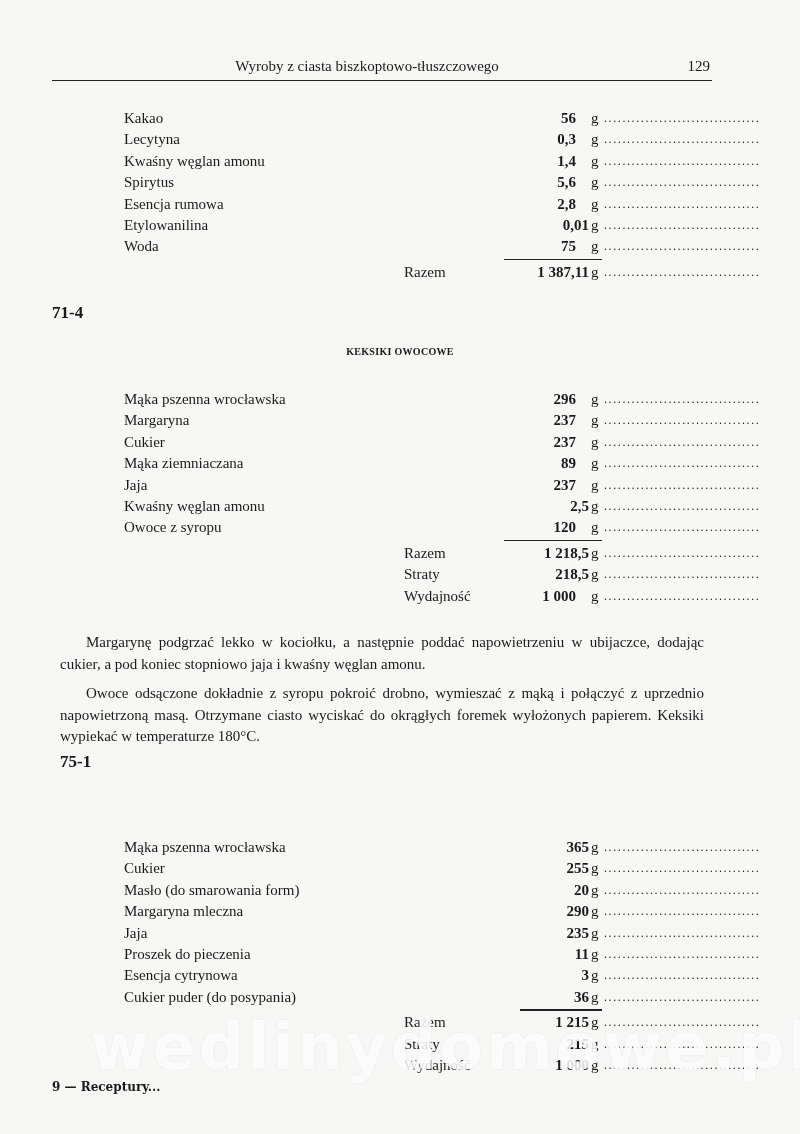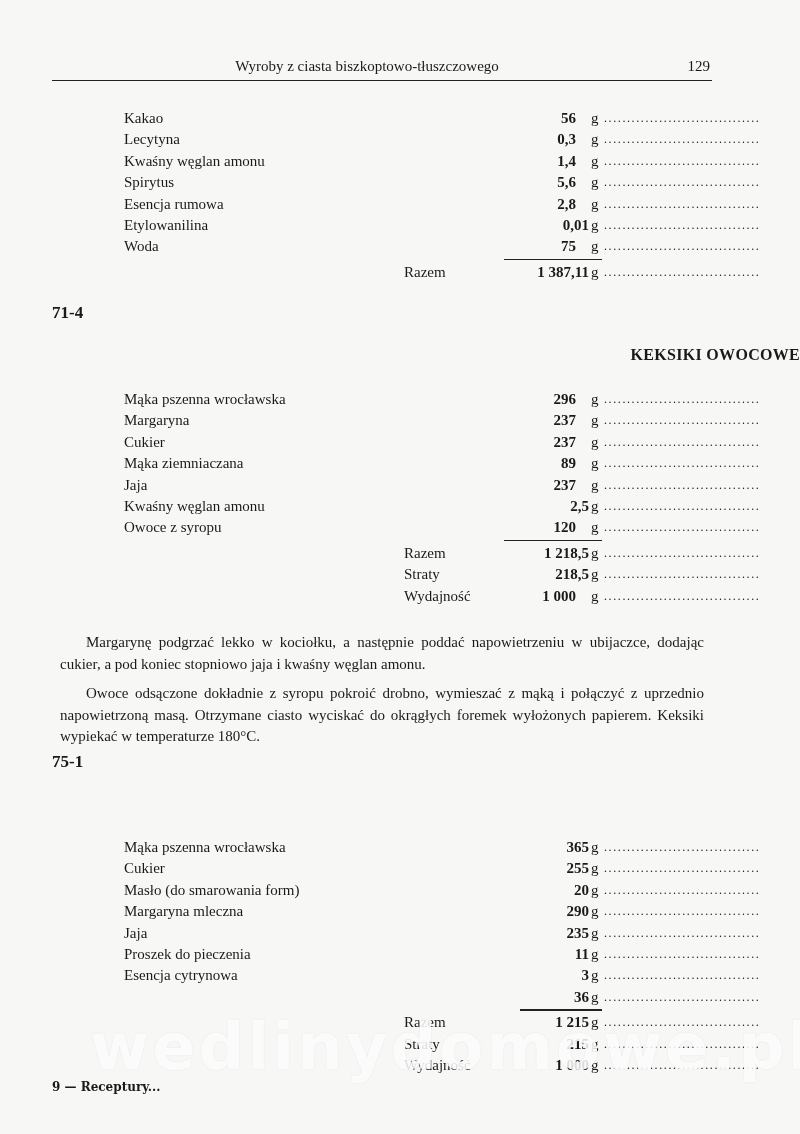--- a/index.html
+++ b/index.html
@@ -28,22 +28,22 @@
   .qty.pad { right: 182px; }
   .unit { position: absolute; left: 467px; }
   .dots {
     position: absolute; left: 480px; right: 0; overflow: hidden; white-space: nowrap;
     letter-spacing: 1.6px; font-size: 12px;
   }
   .rule { position: absolute; height: 1.5px; background: #222; }
 
   .recipe-code { position: absolute; left: 52px; font-weight: bold; font-size: 17px; }
   .recipe-title {
-    position: absolute; left: 0; width: 800px; text-align: right;
-    font-weight: bold; font-size: 16px; letter-spacing: 0.3px;
+    position: absolute; left: 0; width: 800px; text-align: center;
+    font-weight: bold; font-size: 10px; letter-spacing: 0.3px;
   }
   .instructions {
     position: absolute; left: 52px; width: 660px; font-size: 15px; line-height: 21.5px;
     text-align: justify;
   }
   .instructions p { margin: 8px; text-indent: 26px; }
   .footer { position: absolute; left: 52px; top: 1080px; font-size: 12px; font-weight: bold; font-family: "DejaVu Serif", serif; }
   .watermark {
     position: absolute; left: 90px; top: 1010px; width: 680px;
     font-family: "DejaVu Sans", sans-serif; font-weight: bold; font-size: 64px;
@@ -182,21 +182,21 @@
         <span class="unit">g</span>
         <span class="dots">...................................</span>
       </div>
   </div>
 
   <div class="instructions" style="top:624px;">
     <p>Margarynę podgrzać lekko w kociołku, a następnie poddać napowietrzeniu w ubijaczce, dodając cukier, a pod koniec stopniowo jaja i kwaśny węglan amonu.</p>
     <p>Owoce odsączone dokładnie z syropu pokroić drobno, wymieszać z mąką i połączyć z uprzednio napowietrzoną masą. Otrzymane ciasto wyciskać do okrągłych foremek wyłożonych papierem. Keksiki wypiekać w temperaturze 180°C.</p>
   </div>
 
-  <div class="recipe-code" style="top:752px;">75-1</div>
+  <div class="recipe-code" style="top:752px;margin-left:8px;">75-1</div>
 
   <div class="table" style="top:837px;">
     <div class="row">
         <span class="name">Mąka pszenna wrocławska</span>
         <span class="qty">365</span>
         <span class="unit">g</span>
         <span class="dots">...................................</span>
       </div>
     <div class="row">
         <span class="name">Cukier</span>
@@ -228,20 +228,21 @@
         <span class="unit">g</span>
         <span class="dots">...................................</span>
       </div>
     <div class="row">
         <span class="name">Esencja cytrynowa</span>
         <span class="qty">3</span>
         <span class="unit">g</span>
         <span class="dots">...................................</span>
       </div>
     <div class="row">
+        <span class="name">Cukier puder (do posypania)</span>
         <span class="qty">36</span>
         <span class="unit">g</span>
         <span class="dots">...................................</span>
       </div>
     <div style="position:relative;height:4px;">
         <div class="rule" style="left:396px;width:82px;top:1px;"></div>
       </div>
     <div class="row">
         <span class="sumlabel">Razem</span>
         <span class="qty">1 215</span>

